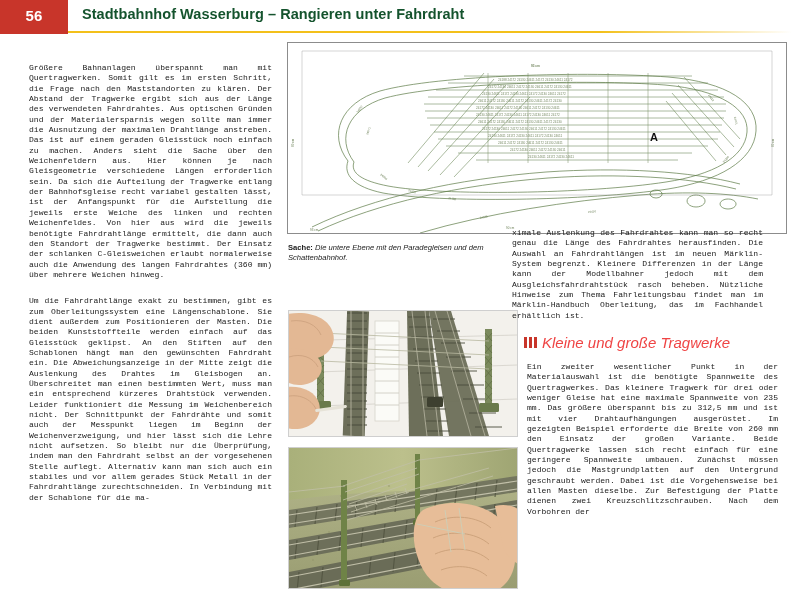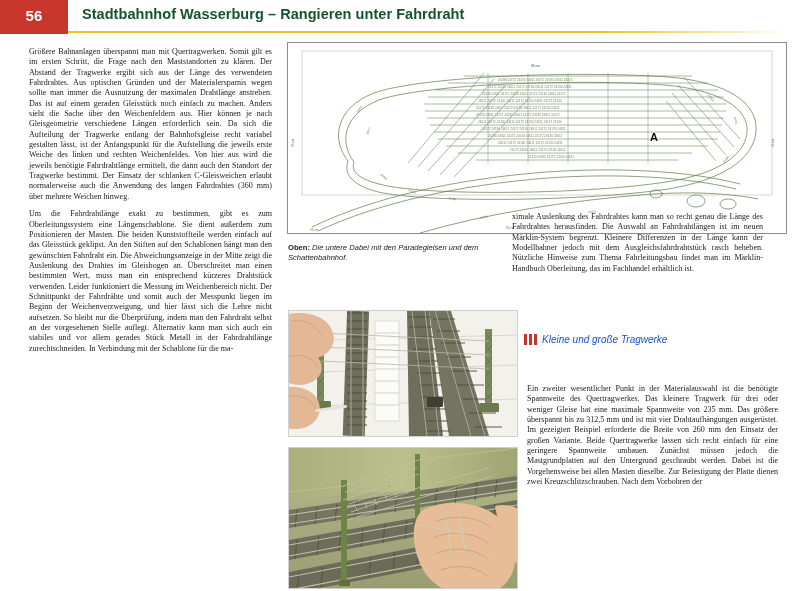--- a/index.html
+++ b/index.html
@@ -67,25 +67,25 @@
 
   
   .col {
     position: absolute;
     font-size: 8.05px;
     line-height: 10.35px;
     text-align: justify;
     color: #1b1b1b;
     -webkit-font-smoothing: antialiased;
   }
-  .col p { margin: 0 0 7px 0; text-indent: 0; }
+  .col p { margin: 16px 0 7px 0; text-indent: 0; font-family: Liberation Mono, monospace; }
 
   #col-left  { left: 29px;  top: 47px;  width: 243px; }
   #col-right { left: 512px; top: 212px; width: 251px; }
-  #col-right-2 { left: 527px; top: 384px; width: 251px; }
+  #col-right-2 { left: 527px; top: 346px; width: 251px; }
 
   
   .trackplan {
     position: absolute;
     left: 287px; top: 42px;
     width: 498px; height: 190px;
     background: #ffffff;
     border: 1px solid #8c8c8c;
     overflow: hidden;
   }
@@ -125,22 +125,22 @@
   }
   .bars { display: flex; gap: 2px; }
   .bars i {
     display: block;
     width: 3px; height: 11px;
     background: #c8352a;
   }
   .section-head-text {
     font-family: "Liberation Sans", sans-serif;
     font-style: italic;
-    font-size: 10px;
-    color: #1d4ed8;
+    font-size: 15px;
+    color: #ef4444;
     white-space: nowrap;
   }
 </style>
 </head>
 <body>
 
 <div class="header">
   <div class="page-badge">56</div>
   <div class="page-badge-tail"></div>
   <div class="header-title">Stadtbahnhof Wasserburg – Rangieren unter Fahrdraht</div>
@@ -251,21 +251,21 @@
   </svg>
 </div>
 
 <div class="col" id="col-left">
   <p>Größere Bahnanlagen überspannt man mit Quertragwerken. Somit gilt es im ersten Schritt, die Frage nach den Maststandorten zu klären. Der Abstand der Tragwerke ergibt sich aus der Länge des verwendeten Fahrdrahtes. Aus optischen Gründen und der Materialersparnis wegen sollte man immer die Ausnutzung der maximalen Drahtlänge anstreben. Das ist auf einem geraden Gleisstück noch einfach zu machen. Anders sieht die Sache über den Weichenfeldern aus. Hier können je nach Gleisgeometrie verschiedene Längen erforderlich sein. Da sich die Aufteilung der Tragwerke entlang der Bahnhofsgleise recht variabel gestalten lässt, ist der Anfangspunkt für die Aufstellung die jeweils erste Weiche des linken und rechten Weichenfeldes. Von hier aus wird die jeweils benötigte Fahrdrahtlänge ermittelt, die dann auch den Standort der Tragwerke bestimmt. Der Einsatz der schlanken C-Gleisweichen erlaubt normalerweise auch die Anwendung des langen Fahrdrahtes (360 mm) über mehrere Weichen hinweg.</p>
   <p>Um die Fahrdrahtlänge exakt zu bestimmen, gibt es zum Oberleitungssystem eine Längenschablone. Sie dient außerdem zum Positionieren der Masten. Die beiden Kunststoffteile werden einfach auf das Gleisstück geklipst. An den Stiften auf den Schablonen hängt man den gewünschten Fahrdraht ein. Die Abweichungsanzeige in der Mitte zeigt die Auslenkung des Drahtes im Gleisbogen an. Überschreitet man einen bestimmten Wert, muss man ein entsprechend kürzeres Drahtstück verwenden. Leider funktioniert die Messung im Weichenbereich nicht. Der Schnittpunkt der Fahrdrähte und somit auch der Messpunkt liegen im Beginn der Weichenverzweigung, und hier lässt sich die Lehre nicht aufsetzen. So bleibt nur die Überprüfung, indem man den Fahrdraht selbst an der vorgesehenen Stelle auflegt. Alternativ kann man sich auch ein stabiles und vor allem gerades Stück Metall in der Fahrdrahtlänge zurechtschneiden. In Verbindung mit der Schablone für die ma-</p>
 </div>
 
 <div class="caption">
   <div>
-    <b>Oben:</b><span> Die untere Dabei mit den Paradegleisen und dem Schattenbahnhof.</span>
+    <b>Sache:</b><span> Die untere Ebene mit den Paradegleisen und dem Schattenbahnhof.</span>
   </div>
 </div>
 
 <div class="photo" id="photo-top">
   <svg width="228" height="125" viewBox="0 0 228 125">
     <rect width="228" height="125" fill="#f3f1ec"></rect>
 
     <g stroke="#c9c6bd" stroke-width="0.6" fill="none">
       <path d="M 0 96 L 228 88"></path>
         <path d="M 0 62 L 228 54"></path>

